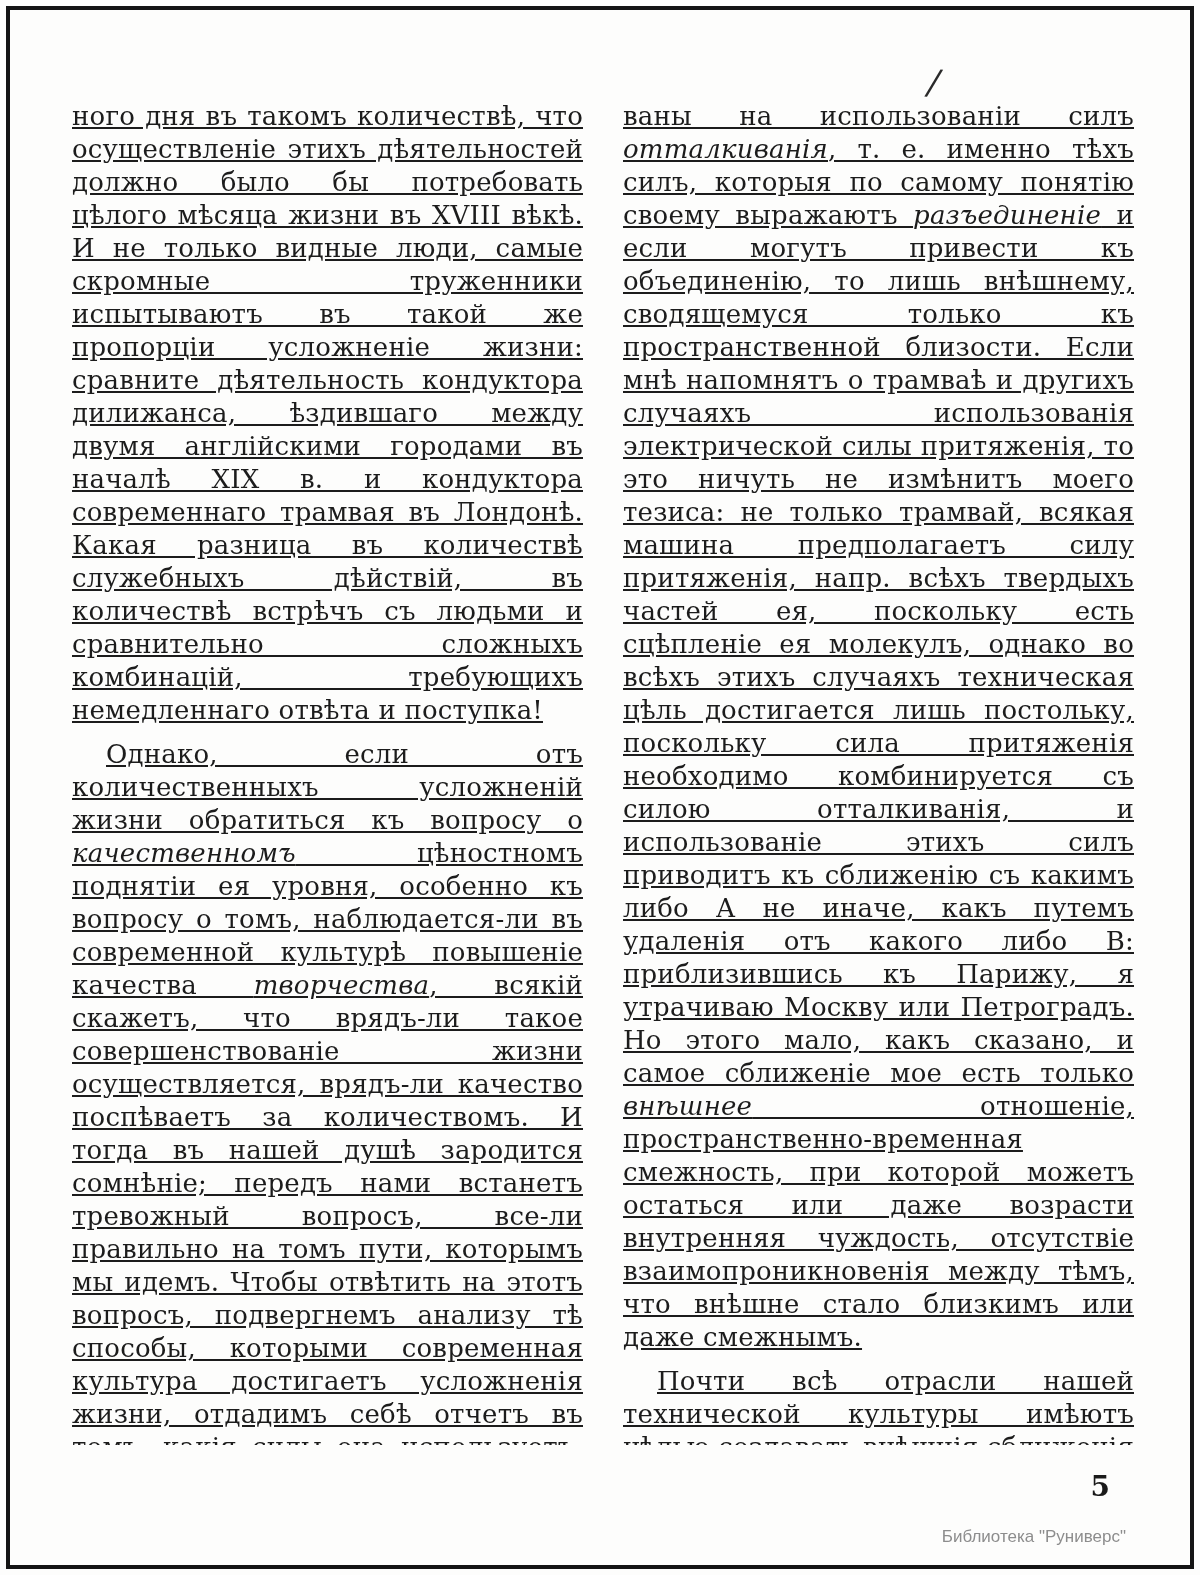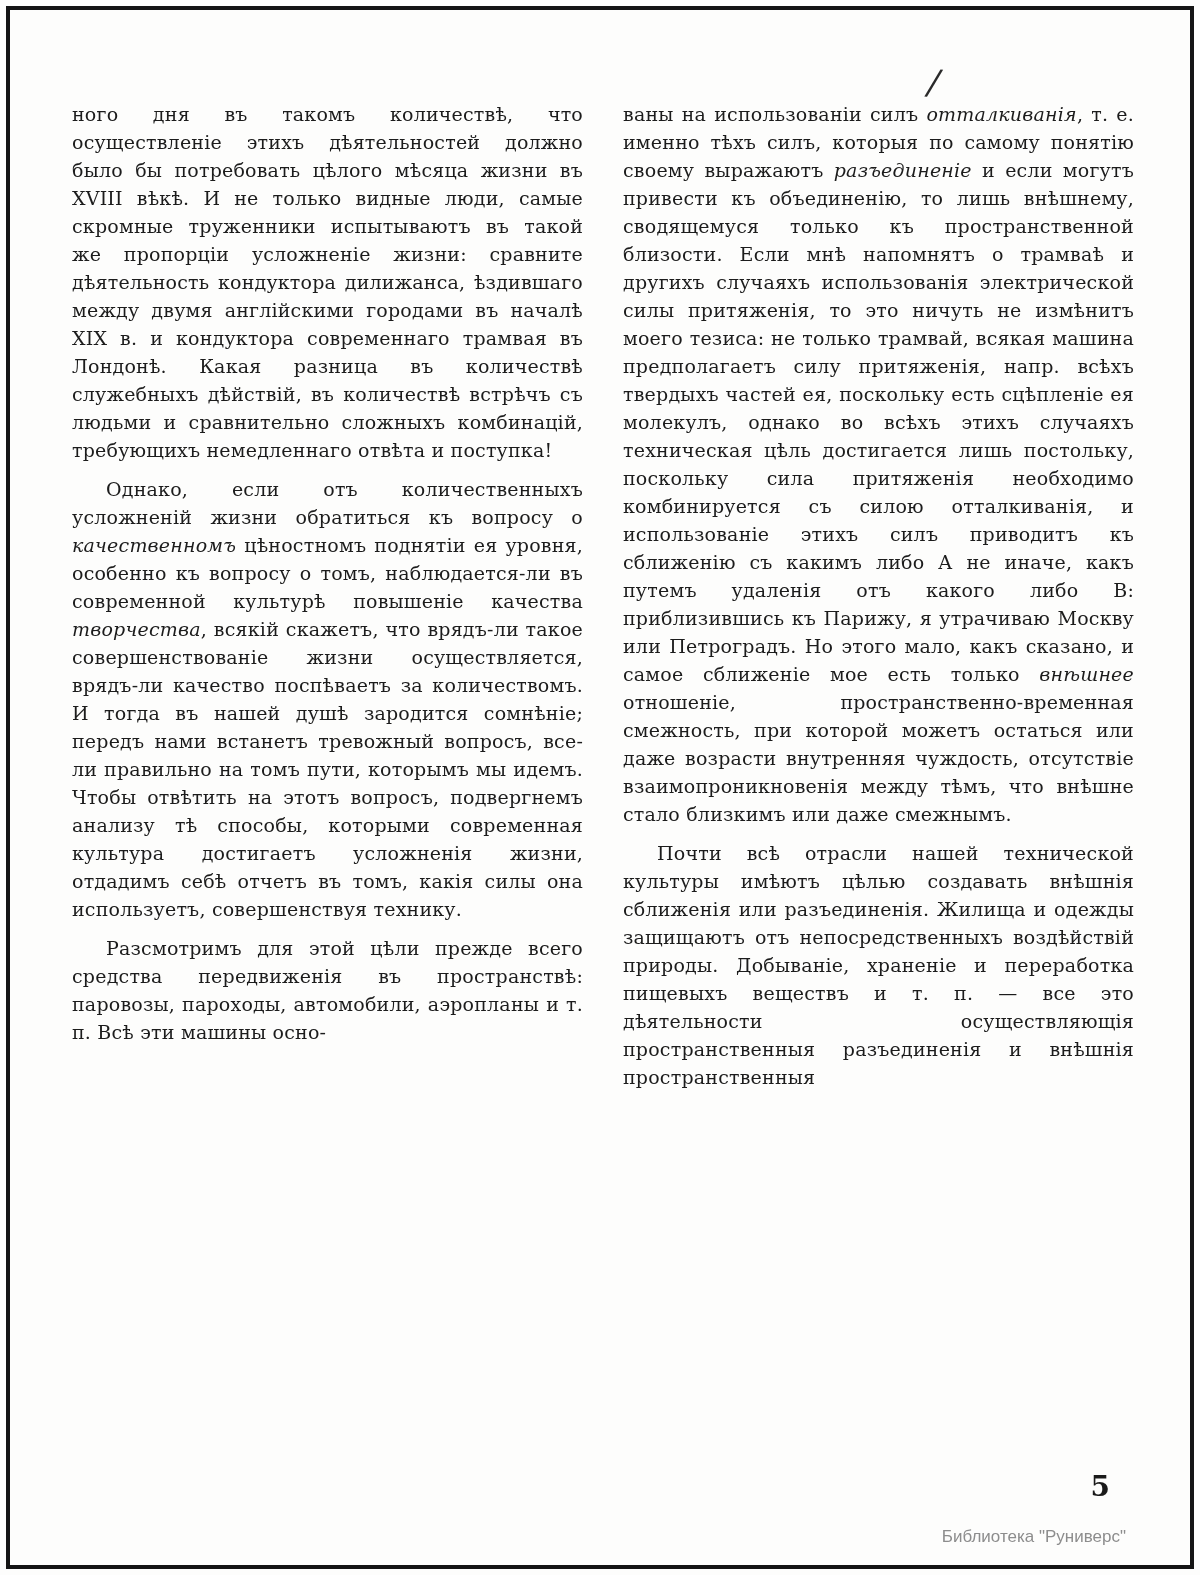--- a/index.html
+++ b/index.html
@@ -37,23 +37,24 @@
     top: 100px;
     width: 1062px;
     height: 1345px;
     display: flex;
     gap: 40px;
     overflow: hidden;
   }
   .col {
     flex: 1 1 0;
     text-align: justify;
-    font-size: 19px;
-    line-height: 28px;
+    font-size: 26px;
+    line-height: 33px;
     letter-spacing: 0.2px;
+    text-decoration: underline;
   }
   .para {
     margin: 0;
   }
   .para.indent {
     text-indent: 34px;
     margin-top: 11px;
   }
   .em {
     font-style: italic;

